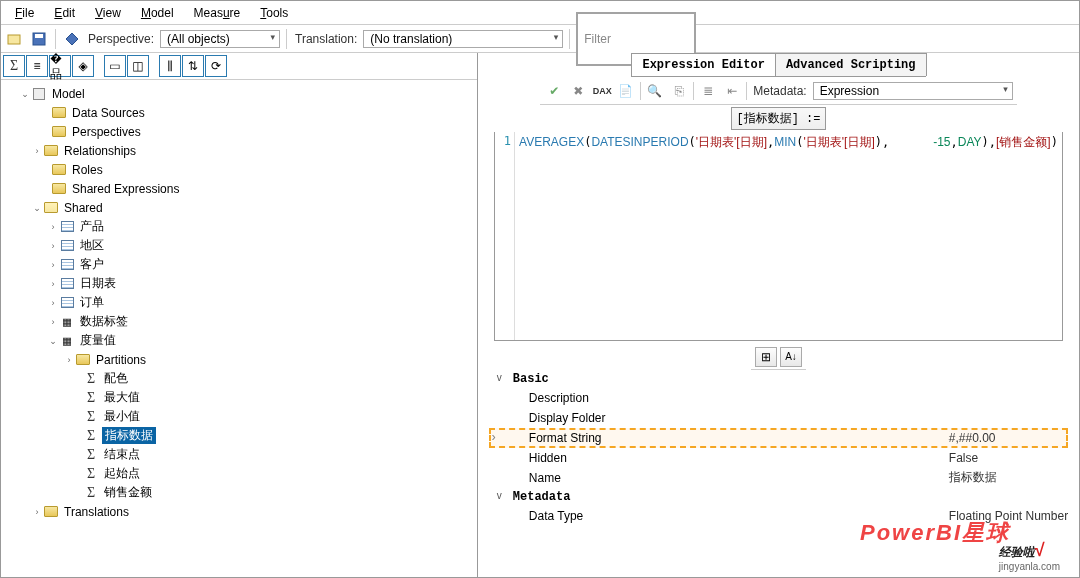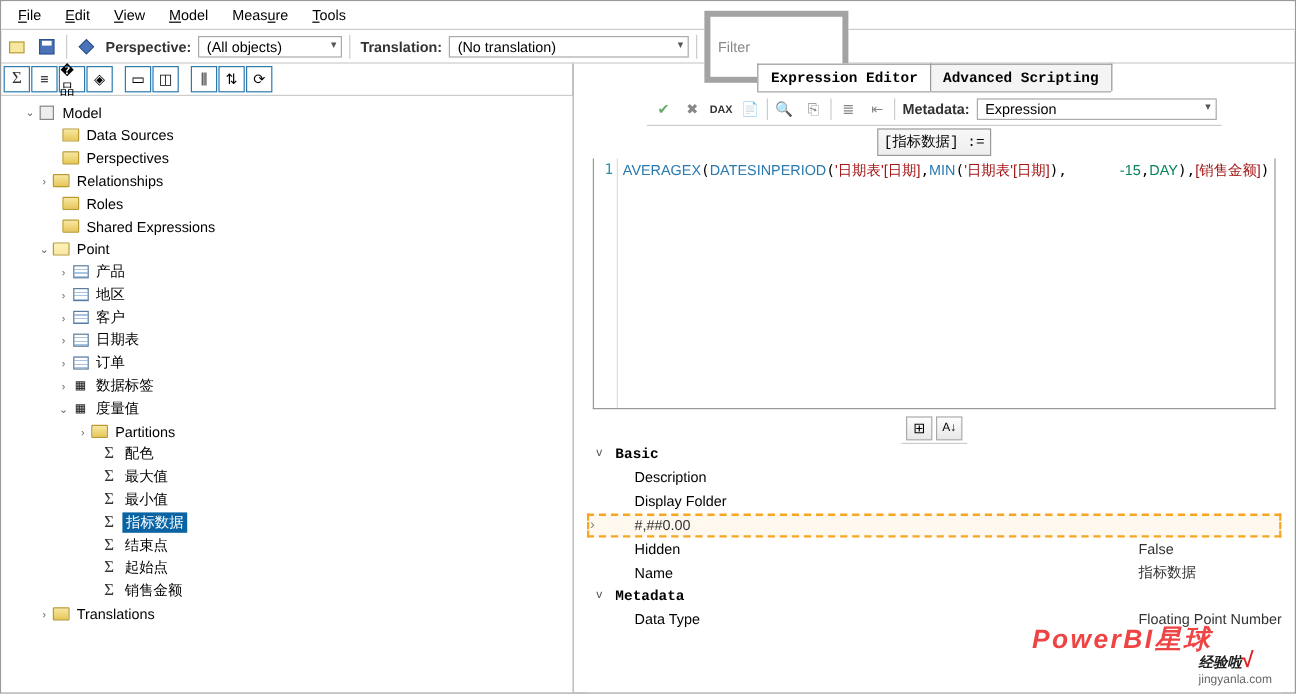--- a/index.html
+++ b/index.html
@@ -5,24 +5,24 @@
 * { margin: 0; padding: 0; box-sizing: border-box; font-family: "Segoe UI", "Microsoft YaHei", sans-serif; font-size: 12px; }
 body { background: #fff; width: 1080px; height: 578px; overflow: hidden; border: 1px solid #999; }
 
 .menubar { display: flex; background: #fff; border-bottom: 1px solid #ccc; height: 24px; align-items: center; padding: 0 4px; }
 .menubar-item { padding: 2px 10px; cursor: pointer; }
 .menubar-item span.ul { text-decoration: underline; }
 
 .toolbar { display: flex; align-items: center; height: 28px; border-bottom: 1px solid #ccc; padding: 2px 4px; gap: 4px; }
 .tb-icon { width: 20px; height: 20px; display: flex; align-items: center; justify-content: center; cursor: pointer; }
 .tb-sep { width: 1px; height: 20px; background: #ccc; margin: 0 2px; }
-.tb-label { color: #333; margin: 0 2px; font-weight: bold; }
+.tb-label { color: #333; margin: 0 2px; }
 .tb-dropdown { border: 1px solid #aaa; padding: 1px 18px 1px 6px; min-width: 120px; position: relative; background: #fff; }
 .tb-dropdown::after { content: "▾"; position: absolute; right: 4px; font-size: 9px; color: #555; }
-.tb-input { border: 5px solid #a3a3a3; padding: 18px 6px; min-width: 120px; background: #fff; color: #888; }
+.tb-input { border: 2px solid #a3a3a3; padding: 18px 6px; min-width: 120px; background: #fff; color: #888; }
 
 .main { display: flex; height: calc(578px - 24px - 28px - 2px); }
 .left-panel { width: 477px; border-right: 1px solid #999; display: flex; flex-direction: column; }
 .left-toolbar { display: flex; border-bottom: 1px solid #ccc; padding: 2px; gap: 2px; }
 .lt-btn { border: 1px solid #2a7ab0; width: 22px; height: 22px; display: flex; align-items: center; justify-content: center; background: #fff; cursor: pointer; }
 .lt-group { display: flex; gap: 1px; }
 
 .tree { flex: 1; overflow: auto; padding: 4px 2px; background: #fff; }
 .tree-row { display: flex; align-items: center; height: 19px; padding-left: 4px; cursor: pointer; white-space: nowrap; }
 .tree-row.selected .tree-label { background: #0a64a4; color: #fff; padding: 0 3px; }
@@ -186,21 +186,21 @@
             <span class="folder-icon"></span>
           </span>
           <span class="tree-label">Shared Expressions</span>
         </div>
       <div class="tree-row">
           <span class="tree-indent" style="width:24px"></span>
           <span class="tree-expander">⌄</span>
           <span class="tree-icon">
             <span class="folder-open"></span>
           </span>
-          <span class="tree-label">Point</span>
+          <span class="tree-label">Shared</span>
         </div>
       <div class="tree-row">
           <span class="tree-indent" style="width:40px"></span>
           <span class="tree-expander">›</span>
           <span class="tree-icon">
             <span class="table-icon"></span>
           </span>
           <span class="tree-label">产品</span>
         </div>
       <div class="tree-row">
@@ -364,20 +364,21 @@
       <div class="prop-section">Basic</div>
       <div class="prop-row">
           <span class="prop-key">Description</span>
           <span class="prop-val"></span>
         </div>
       <div class="prop-row">
           <span class="prop-key">Display Folder</span>
           <span class="prop-val"></span>
         </div>
       <div class="prop-row highlight">
+          <span class="prop-key">Format String</span>
           <span class="prop-val">#,##0.00</span>
         </div>
       <div class="prop-row">
           <span class="prop-key">Hidden</span>
           <span class="prop-val">False</span>
         </div>
       <div class="prop-row">
           <span class="prop-key">Name</span>
           <span class="prop-val">指标数据</span>
         </div>

